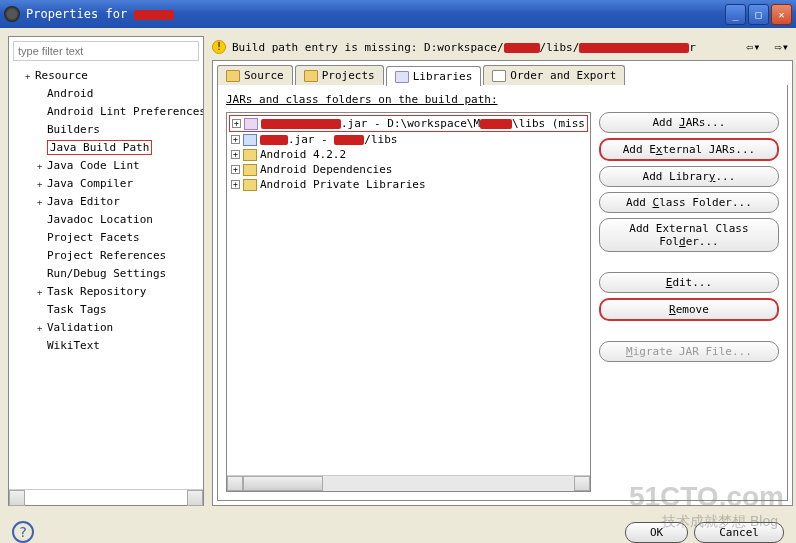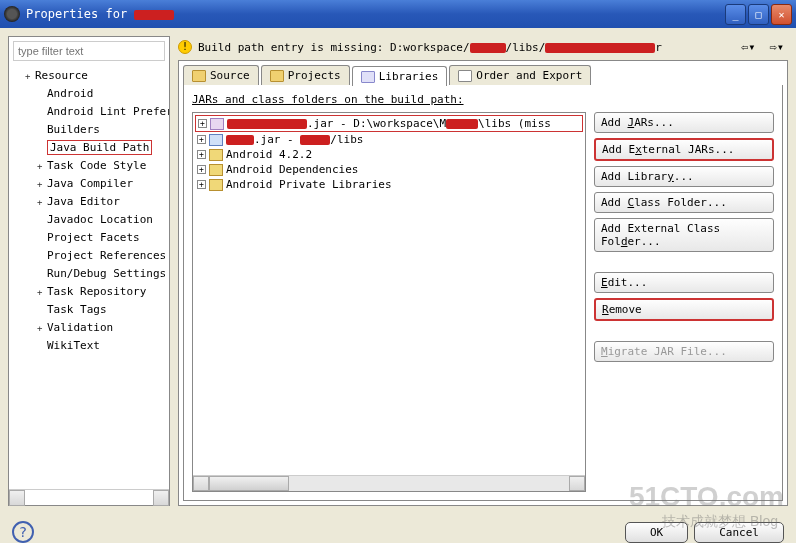--- a/index.html
+++ b/index.html
@@ -6,21 +6,21 @@
     body { font-family: "Lucida Console", Monaco, monospace; font-size: 11px; background: #ece9d8; width: 796px; height: 543px; overflow: hidden; position: relative; }
     
     .titlebar { background: linear-gradient(to bottom, #4a7fd8 0%, #2858b8 50%, #2050b0 100%); height: 28px; display: flex; align-items: center; padding: 0 4px; color: white; }
     .titlebar-icon { width: 16px; height: 16px; background: radial-gradient(circle, #555 40%, #222 70%); border-radius: 50%; margin-right: 6px; }
     .titlebar-text { flex: 1; font-size: 12px; }
     .window-btn { width: 21px; height: 21px; margin-left: 2px; background: linear-gradient(to bottom, #5a8de8, #3060c0); border: 1px solid #1a3a7a; border-radius: 3px; display: flex; align-items: center; justify-content: center; color: white; font-size: 10px; cursor: pointer; }
     .window-btn.close { background: linear-gradient(to bottom, #e88a6a, #d05030); border-color: #8a2a10; }
     
     .content-area { display: flex; height: 486px; }
     
-    .left-pane { width: 162px; background: white; border: 1px solid #888; margin: 8px 4px 8px 8px; display: flex; flex-direction: column; }
+    .left-pane { width: 196px; background: white; border: 1px solid #888; margin: 8px 4px 8px 8px; display: flex; flex-direction: column; }
     .filter-box { margin: 4px; padding: 2px 4px; border: 1px solid #ccc; color: #888; font-size: 11px; height: 20px; }
     .tree { flex: 1; overflow: auto; padding: 2px 4px; }
     .tree-item { padding: 1px 0 1px 12px; white-space: nowrap; cursor: pointer; line-height: 16px; }
     .tree-item.level-1 { padding-left: 24px; }
     .tree-expand { display: inline-block; width: 10px; font-size: 9px; color: #333; }
     .tree-item.selected { }
     .tree-item.selected .tree-label { border: 1px solid #cc3333; padding: 0 2px; }
     .left-scroll { height: 16px; display:flex; justify-content: space-between; border-top: 1px solid #ccc; }
     .left-scroll .sb-arrow { width:16px; height:16px; background: linear-gradient(#f0f0f0,#d8d8d8); border:1px solid #aaa; }
     
@@ -51,30 +51,30 @@
     .lib-icon { width: 14px; height: 12px; border: 1px solid; }
     .lib-icon.jar { background: #e8d8f0; border-color: #a080c0; }
     .lib-icon.ejar { background: #d0e0f8; border-color: #6080c0; }
     .lib-icon.folder { background: #f0d878; border-color: #b89030; }
     .lib-scroll-h { height: 16px; display: flex; border-top: 1px solid #ccc; }
     .lib-scroll-h .sb-arrow { width:16px; background: linear-gradient(#f0f0f0,#d8d8d8); border:1px solid #aaa; }
     .lib-scroll-h .sb-track { flex:1; background:#e8e8e8; }
     .lib-scroll-h .sb-thumb { width:80px; height:100%; background: linear-gradient(#f0f0f0,#d0d0d0); border:1px solid #aaa; }
     
     .btn-col { width: 180px; display: flex; flex-direction: column; gap: 5px; }
-    .btn { padding: 3px 6px; background: linear-gradient(to bottom, #fefefe, #e8e8e8); border: 1px solid #888; border-radius: 3px; text-align: left; cursor: pointer; font-size: 11px; }
+    .btn { padding: 3px 6px; background: linear-gradient(to bottom, #fefefe, #e8e8e8); border: 1px solid #888; border-radius: 10px; text-align: center; cursor: pointer; font-size: 11px; }
     .btn.hl { border: 2px solid #cc3333; }
     .btn.disabled { color: #999; }
     .btn .ul { text-decoration: underline; }
     .btn-gap { height: 10px; }
     
     .bottom-bar { height: 36px; display: flex; align-items: center; padding: 0 12px; }
     .help-btn { width: 22px; height: 22px; border: 2px solid #4060b0; border-radius: 50%; color: #4060b0; font-size: 14px; text-align: center; line-height: 18px; cursor: pointer; }
     .spacer { flex: 1; }
-    .dlg-btn { padding: 3px 24px; background: linear-gradient(to bottom, #fefefe, #e0e0e0); border: 1px solid #555; border-radius: 5px; margin-left: 6px; cursor: pointer; font-size: 11px; }
+    .dlg-btn { padding: 3px 24px; background: linear-gradient(to bottom, #fefefe, #e0e0e0); border: 1px solid #555; border-radius: 10px; margin-left: 6px; cursor: pointer; font-size: 11px; }
     
     .watermark { position: absolute; right: 12px; bottom: 30px; font-size: 28px; color: rgba(120,120,120,0.35); font-family: Arial; font-weight: bold; pointer-events: none; }
     .watermark-sub { position: absolute; right: 18px; bottom: 12px; font-size: 14px; color: rgba(100,100,100,0.4); font-family: sans-serif; pointer-events: none; }
   </style>
 </head>
 <body>
 
 <div class="titlebar">
   <div class="titlebar-icon"></div>
   <div class="titlebar-text">
@@ -87,21 +87,21 @@
 
 <div class="content-area">
   <div class="left-pane">
     <input class="filter-box" placeholder="type filter text" style="">
     <div class="tree" id="tree">
         <div class="tree-item level-0"><span class="tree-expand">+</span><span class="tree-label">Resource</span></div>
         <div class="tree-item level-1"><span class="tree-expand"></span><span class="tree-label">Android</span></div>
         <div class="tree-item level-1"><span class="tree-expand"></span><span class="tree-label">Android Lint Preferences</span></div>
         <div class="tree-item level-1"><span class="tree-expand"></span><span class="tree-label">Builders</span></div>
         <div class="tree-item level-1 selected"><span class="tree-expand"></span><span class="tree-label">Java Build Path</span></div>
-        <div class="tree-item level-1"><span class="tree-expand">+</span><span class="tree-label">Task Code Style</span></div>
+        <div class="tree-item level-1"><span class="tree-expand">+</span><span class="tree-label">Java Code Lint</span></div>
         <div class="tree-item level-1"><span class="tree-expand">+</span><span class="tree-label">Java Compiler</span></div>
         <div class="tree-item level-1"><span class="tree-expand">+</span><span class="tree-label">Java Editor</span></div>
         <div class="tree-item level-1"><span class="tree-expand"></span><span class="tree-label">Javadoc Location</span></div>
         <div class="tree-item level-1"><span class="tree-expand"></span><span class="tree-label">Project Facets</span></div>
         <div class="tree-item level-1"><span class="tree-expand"></span><span class="tree-label">Project References</span></div>
         <div class="tree-item level-1"><span class="tree-expand"></span><span class="tree-label">Run/Debug Settings</span></div>
         <div class="tree-item level-1"><span class="tree-expand">+</span><span class="tree-label">Task Repository</span></div>
         <div class="tree-item level-1"><span class="tree-expand"></span><span class="tree-label">Task Tags</span></div>
         <div class="tree-item level-1"><span class="tree-expand">+</span><span class="tree-label">Validation</span></div>
         <div class="tree-item level-1"><span class="tree-expand"></span><span class="tree-label">WikiText</span></div>

